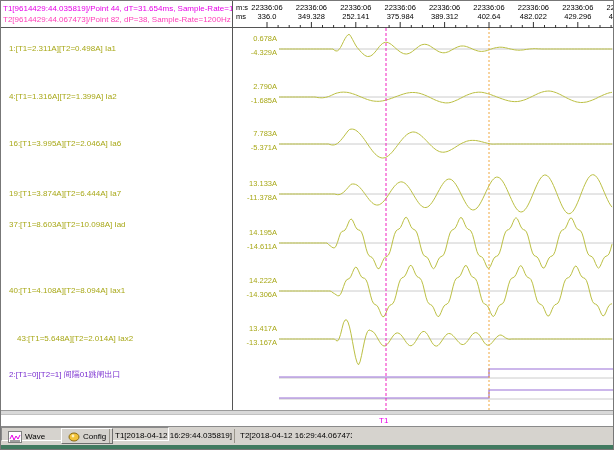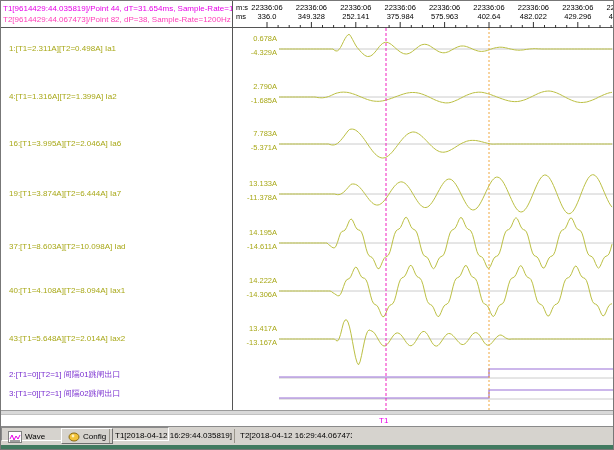--- a/index.html
+++ b/index.html
@@ -84,21 +84,21 @@
           <div class="tlabel" style="left: 99.8px; top: 2px;">
             <div>22336:06</div>
             <div>252.141</div>
           </div>
           <div class="tlabel" style="left: 144.2px; top: 2px;">
             <div>22336:06</div>
             <div>375.984</div>
           </div>
           <div class="tlabel" style="left: 188.6px; top: 2px;">
             <div>22336:06</div>
-            <div>575.963</div>
+            <div>389.312</div>
           </div>
           <div class="tlabel" style="left: 233px; top: 2px;">
             <div>22336:06</div>
             <div>402.64</div>
           </div>
           <div class="tlabel" style="left: 277.4px; top: 2px;">
             <div>22336:06</div>
             <div>482.022</div>
           </div>
           <div class="tlabel" style="left: 321.8px; top: 2px;">
@@ -145,25 +145,24 @@
           <line x1="378.1" x2="378.1" y1="4" y2="7" stroke="#333" stroke-width="1"></line>
         </svg>
     </div>
   </div>
 
   <div class="leftpanel" id="leftpanel">
       <div class="chlabel analog" style="top: 16px;">1:[T1=2.311A][T2=0.498A] Ia1</div>
       <div class="chlabel analog" style="top: 64px;">4:[T1=1.316A][T2=1.399A] Ia2</div>
       <div class="chlabel analog" style="top: 111px;">16:[T1=3.995A][T2=2.046A] Ia6</div>
       <div class="chlabel analog" style="top: 161px;">19:[T1=3.874A][T2=6.444A] Ia7</div>
-      <div class="chlabel analog" style="top: 214px;">37:[T1=8.603A][T2=10.098A] Iad</div>
+      <div class="chlabel analog" style="top: 192px;">37:[T1=8.603A][T2=10.098A] Iad</div>
       <div class="chlabel analog" style="top: 258px;">40:[T1=4.108A][T2=8.094A] Iax1</div>
-      <div class="chlabel analog" style="top: 306px;">43:[T1=5.648A][T2=2.014A] Iax2</div>
+      <div class="chlabel analog" style="top: 306px; margin-left: 8px;">43:[T1=5.648A][T2=2.014A] Iax2</div>
       <div class="chlabel digital" style="top: 342px;">2:[T1=0][T2=1] 间隔01跳闸出口</div>
-      <div class="chlabel digital" style="top: 361px;">3:[T1=0][T2=1] 间隔02跳闸出口</div>
     </div>
 
   <div class="wavepanel" id="wavepanel">
     <svg id="wave-svg" width="382" height="382">
         <line x1="46" y1="21" x2="380" y2="21" stroke="#cccccc" stroke-width="1"></line>
         <path d="M46.0,21.0L47.5,21.0L49.0,21.0L50.5,21.0L52.0,21.0L53.5,21.0L55.0,21.0L56.5,21.0L58.0,21.0L59.5,21.0L61.0,21.0L62.5,21.0L64.0,21.0L65.5,21.0L67.0,21.0L68.5,21.0L70.0,21.0L71.5,21.0L73.0,21.0L74.5,21.0L76.0,21.0L77.5,21.0L79.0,21.0L80.5,21.0L82.0,21.0L83.5,21.0L85.0,21.0L86.5,21.0L88.0,21.0L89.5,21.0L91.0,21.0L92.5,21.0L94.0,21.0L95.5,21.0L97.0,21.0L98.5,21.0L100.0,21.0L101.5,22.3L103.0,23.0L104.5,22.8L106.0,21.6L107.5,19.5L109.0,16.7L110.5,13.5L112.0,10.7L113.5,8.4L115.0,6.7L116.5,6.5L118.0,8.7L119.5,11.4L121.0,14.2L122.5,17.0L124.0,19.3L125.5,21.0L127.0,22.8L128.5,24.4L130.0,25.9L131.5,27.1L133.0,28.0L134.5,28.5L136.0,28.4L137.5,28.0L139.0,27.1L140.5,25.8L142.0,24.1L143.5,22.3L145.0,20.3L146.5,18.4L148.0,16.8L149.5,15.5L151.0,14.7L152.5,14.3L154.0,14.3L155.5,14.8L157.0,15.6L158.5,16.6L160.0,17.9L161.5,19.2L163.0,20.6L164.5,21.8L166.0,23.0L167.5,24.1L169.0,24.9L170.5,25.6L172.0,25.9L173.5,26.0L175.0,25.7L176.5,25.2L178.0,24.4L179.5,23.4L181.0,22.2L182.5,21.0L184.0,19.8L185.5,18.6L187.0,17.6L188.5,16.9L190.0,16.5L191.5,16.3L193.0,16.4L194.5,16.8L196.0,17.4L197.5,18.3L199.0,19.3L200.5,20.3L202.0,21.3L203.5,22.3L205.0,23.2L206.5,23.9L208.0,24.4L209.5,24.7L211.0,24.8L212.5,24.6L214.0,24.2L215.5,23.7L217.0,22.9L218.5,22.1L220.0,21.3L221.5,20.4L223.0,19.7L224.5,19.0L226.0,18.5L227.5,18.1L229.0,18.0L230.5,18.0L232.0,18.2L233.5,18.6L235.0,19.1L236.5,19.7L238.0,20.3L239.5,21.0L241.0,21.7L242.5,22.2L244.0,22.7L245.5,23.1L247.0,23.3L248.5,23.4L250.0,23.3L251.5,23.1L253.0,22.8L254.5,22.4L256.0,21.9L257.5,21.3L259.0,20.8L260.5,20.3L262.0,19.9L263.5,19.6L265.0,19.4L266.5,19.2L268.0,19.2L269.5,19.3L271.0,19.5L272.5,19.8L274.0,20.1L275.5,20.5L277.0,20.9L278.5,21.2L280.0,21.5L281.5,21.8L283.0,22.0L284.5,22.1L286.0,22.2L287.5,22.1L289.0,22.0L290.5,21.9L292.0,21.6L293.5,21.4L295.0,21.2L296.5,21.0L298.0,20.9L299.5,20.8L301.0,20.7L302.5,20.7L304.0,20.8L305.5,20.9L307.0,20.9L308.5,21.0L310.0,21.0L311.5,21.0L313.0,21.0L314.5,21.0L316.0,21.0L317.5,21.0L319.0,21.0L320.5,21.0L322.0,21.0L323.5,21.0L325.0,21.0L326.5,21.0L328.0,21.0L329.5,21.0L331.0,21.0L332.5,21.0L334.0,21.0L335.5,21.0L337.0,21.0L338.5,21.0L340.0,21.0L341.5,21.0L343.0,21.0L344.5,21.0L346.0,21.0L347.5,21.0L349.0,21.0L350.5,21.0L352.0,21.0L353.5,21.0L355.0,21.0L356.5,21.0L358.0,21.0L359.5,21.0L361.0,21.0L362.5,21.0L364.0,21.0L365.5,21.0L367.0,21.0L368.5,21.0L370.0,21.0L371.5,21.0L373.0,21.0L374.5,21.0L376.0,21.0L377.5,21.0L379.0,21.0" fill="none" stroke="#bcc044" stroke-width="1"></path>
         <line x1="46" y1="69" x2="380" y2="69" stroke="#cccccc" stroke-width="1"></line>
         <path d="M46.0,69.0L47.5,69.0L49.0,69.0L50.5,69.0L52.0,69.0L53.5,69.0L55.0,69.0L56.5,69.0L58.0,69.0L59.5,69.0L61.0,69.0L62.5,69.0L64.0,69.0L65.5,69.0L67.0,69.0L68.5,69.0L70.0,69.0L71.5,69.0L73.0,69.0L74.5,69.0L76.0,69.0L77.5,69.0L79.0,69.0L80.5,69.0L82.0,69.0L83.5,69.3L85.0,69.6L86.5,69.7L88.0,69.8L89.5,69.8L91.0,69.6L92.5,69.4L94.0,69.0L95.5,68.5L97.0,68.0L98.5,67.3L100.0,66.6L101.5,65.9L103.0,65.3L104.5,64.9L106.0,64.6L107.5,64.3L109.0,64.2L110.5,64.1L112.0,64.2L113.5,64.3L115.0,64.5L116.5,64.8L118.0,65.2L119.5,65.7L121.0,66.2L122.5,66.7L124.0,67.3L125.5,67.9L127.0,68.6L128.5,69.2L130.0,69.8L131.5,70.4L133.0,71.0L134.5,71.5L136.0,72.0L137.5,72.4L139.0,72.8L140.5,73.0L142.0,73.2L143.5,73.3L145.0,73.3L146.5,73.3L148.0,73.1L149.5,72.9L151.0,72.6L152.5,72.2L154.0,71.8L155.5,71.4L157.0,70.8L158.5,70.3L160.0,69.8L161.5,69.2L163.0,68.6L164.5,68.1L166.0,67.6L167.5,67.0L169.0,66.5L170.5,66.0L172.0,65.6L173.5,65.2L175.0,64.9L176.5,64.7L178.0,64.5L179.5,64.5L181.0,64.5L182.5,64.6L184.0,64.8L185.5,65.1L187.0,65.4L188.5,65.9L190.0,66.4L191.5,67.0L193.0,67.6L194.5,68.3L196.0,69.0L197.5,69.7L199.0,70.5L200.5,71.2L202.0,71.9L203.5,72.5L205.0,73.1L206.5,73.6L208.0,74.1L209.5,74.4L211.0,74.7L212.5,74.9L214.0,74.9L215.5,74.8L217.0,74.6L218.5,74.2L220.0,73.7L221.5,73.1L223.0,72.4L224.5,71.8L226.0,71.0L227.5,70.3L229.0,69.5L230.5,68.7L232.0,68.0L233.5,67.3L235.0,66.7L236.5,66.1L238.0,65.6L239.5,65.1L241.0,64.7L242.5,64.5L244.0,64.3L245.5,64.2L247.0,64.2L248.5,64.3L250.0,64.5L251.5,64.8L253.0,65.2L254.5,65.6L256.0,66.0L257.5,66.5L259.0,67.1L260.5,67.7L262.0,68.2L263.5,68.8L265.0,69.4L266.5,69.9L268.0,70.5L269.5,71.0L271.0,71.5L272.5,72.0L274.0,72.4L275.5,72.8L277.0,73.1L278.5,73.4L280.0,73.5L281.5,73.6L283.0,73.6L284.5,73.5L286.0,73.3L287.5,73.0L289.0,72.6L290.5,72.2L292.0,71.7L293.5,71.1L295.0,70.4L296.5,69.7L298.0,69.0L299.5,68.3L301.0,67.5L302.5,66.8L304.0,66.1L305.5,65.4L307.0,64.8L308.5,64.3L310.0,63.8L311.5,63.5L313.0,63.2L314.5,63.1L316.0,63.0L317.5,63.2L319.0,63.4L320.5,63.8L322.0,64.3L323.5,64.8L325.0,65.5L326.5,66.2L328.0,66.9L329.5,67.7L331.0,68.5L332.5,69.3L334.0,70.1L335.5,70.8L337.0,71.5L338.5,72.2L340.0,72.8L341.5,73.3L343.0,73.8L344.5,74.1L346.0,74.3L347.5,74.5L349.0,74.5L350.5,74.4L352.0,74.2L353.5,74.0L355.0,73.6L356.5,73.1L358.0,72.6L359.5,72.0L361.0,71.4L362.5,70.7L364.0,70.0L365.5,69.2L367.0,68.5L368.5,67.8L370.0,67.1L371.5,66.5L373.0,65.9L374.5,65.4L376.0,64.9L377.5,64.6L379.0,64.3" fill="none" stroke="#bcc044" stroke-width="1"></path>
         <line x1="46" y1="116" x2="380" y2="116" stroke="#cccccc" stroke-width="1"></line>
         <path d="M46.0,116.0L47.5,116.0L49.0,116.0L50.5,116.0L52.0,116.0L53.5,116.0L55.0,116.0L56.5,116.0L58.0,116.0L59.5,116.0L61.0,116.0L62.5,116.0L64.0,116.0L65.5,116.0L67.0,116.0L68.5,116.0L70.0,116.0L71.5,116.0L73.0,116.0L74.5,116.0L76.0,116.0L77.5,116.0L79.0,116.0L80.5,116.0L82.0,116.0L83.5,116.0L85.0,116.0L86.5,116.0L88.0,116.0L89.5,116.0L91.0,116.0L92.5,116.0L94.0,116.0L95.5,116.0L97.0,116.5L98.5,116.9L100.0,117.0L101.5,116.8L103.0,116.3L104.5,115.4L106.0,114.1L107.5,112.6L109.0,110.8L110.5,108.9L112.0,106.9L113.5,104.9L115.0,102.9L116.5,101.5L118.0,101.1L119.5,101.1L121.0,101.4L122.5,102.1L124.0,103.1L125.5,104.4L127.0,105.9L128.5,107.6L130.0,109.6L131.5,111.6L133.0,113.8L134.5,116.0L136.0,118.2L137.5,120.3L139.0,122.3L140.5,124.2L142.0,125.8L143.5,127.2L145.0,128.4L146.5,129.2L148.0,129.8L149.5,130.0L151.0,129.9L152.5,129.5L154.0,128.7L155.5,127.6L157.0,126.3L158.5,124.8L160.0,123.1L161.5,121.2L163.0,119.3L164.5,117.3L166.0,115.3L167.5,113.4L169.0,111.6L170.5,109.8L172.0,108.3L173.5,106.9L175.0,105.8L176.5,105.0L178.0,104.4L179.5,104.0L181.0,104.0L182.5,104.3L184.0,104.9L185.5,105.7L187.0,106.7L188.5,108.0L190.0,109.3L191.5,110.8L193.0,112.3L194.5,113.9L196.0,115.5L197.5,117.0L199.0,118.5L200.5,119.8L202.0,121.0L203.5,122.1L205.0,122.9L206.5,123.6L208.0,124.0L209.5,124.2L211.0,124.2L212.5,123.9L214.0,123.6L215.5,123.0L217.0,122.3L218.5,121.5L220.0,120.7L221.5,119.7L223.0,118.8L224.5,117.8L226.0,116.9L227.5,116.0L229.0,115.2L230.5,114.5L232.0,113.9L233.5,113.3L235.0,112.9L236.5,112.6L238.0,112.4L239.5,112.4L241.0,112.4L242.5,112.5L244.0,112.7L245.5,113.0L247.0,113.3L248.5,113.7L250.0,114.1L251.5,114.5L253.0,114.9L254.5,115.3L256.0,115.6L257.5,115.9L259.0,116.1L260.5,116.1L262.0,116.1L263.5,116.0L265.0,116.0L266.5,116.0L268.0,116.0L269.5,116.0L271.0,116.0L272.5,116.0L274.0,116.0L275.5,116.0L277.0,116.0L278.5,116.0L280.0,116.0L281.5,116.0L283.0,116.0L284.5,116.0L286.0,116.0L287.5,116.0L289.0,116.0L290.5,116.0L292.0,116.0L293.5,116.0L295.0,116.0L296.5,116.0L298.0,116.0L299.5,116.0L301.0,116.0L302.5,116.0L304.0,116.0L305.5,116.0L307.0,116.0L308.5,116.0L310.0,116.0L311.5,116.0L313.0,116.0L314.5,116.0L316.0,116.0L317.5,116.0L319.0,116.0L320.5,116.0L322.0,116.0L323.5,116.0L325.0,116.0L326.5,116.0L328.0,116.0L329.5,116.0L331.0,116.0L332.5,116.0L334.0,116.0L335.5,116.0L337.0,116.0L338.5,116.0L340.0,116.0L341.5,116.0L343.0,116.0L344.5,116.0L346.0,116.0L347.5,116.0L349.0,116.0L350.5,116.0L352.0,116.0L353.5,116.0L355.0,116.0L356.5,116.0L358.0,116.0L359.5,116.0L361.0,116.0L362.5,116.0L364.0,116.0L365.5,116.0L367.0,116.0L368.5,116.0L370.0,116.0L371.5,116.0L373.0,116.0L374.5,116.0L376.0,116.0L377.5,116.0L379.0,116.0" fill="none" stroke="#bcc044" stroke-width="1"></path>

